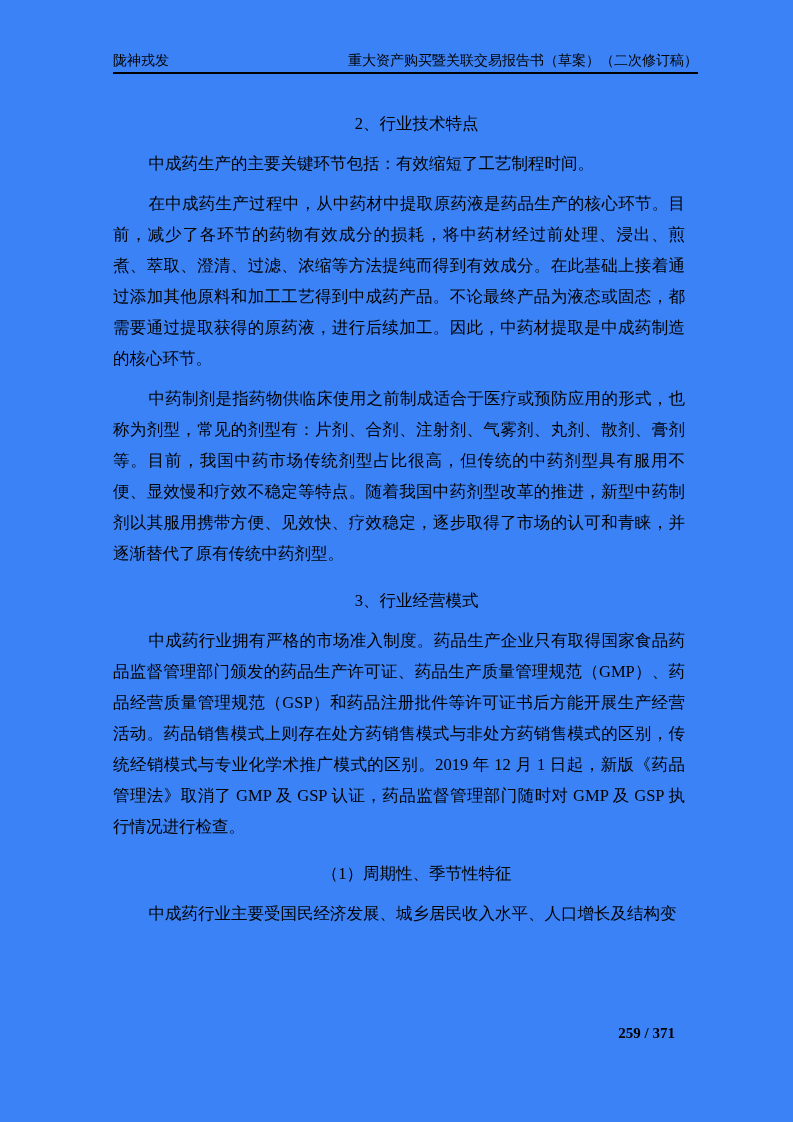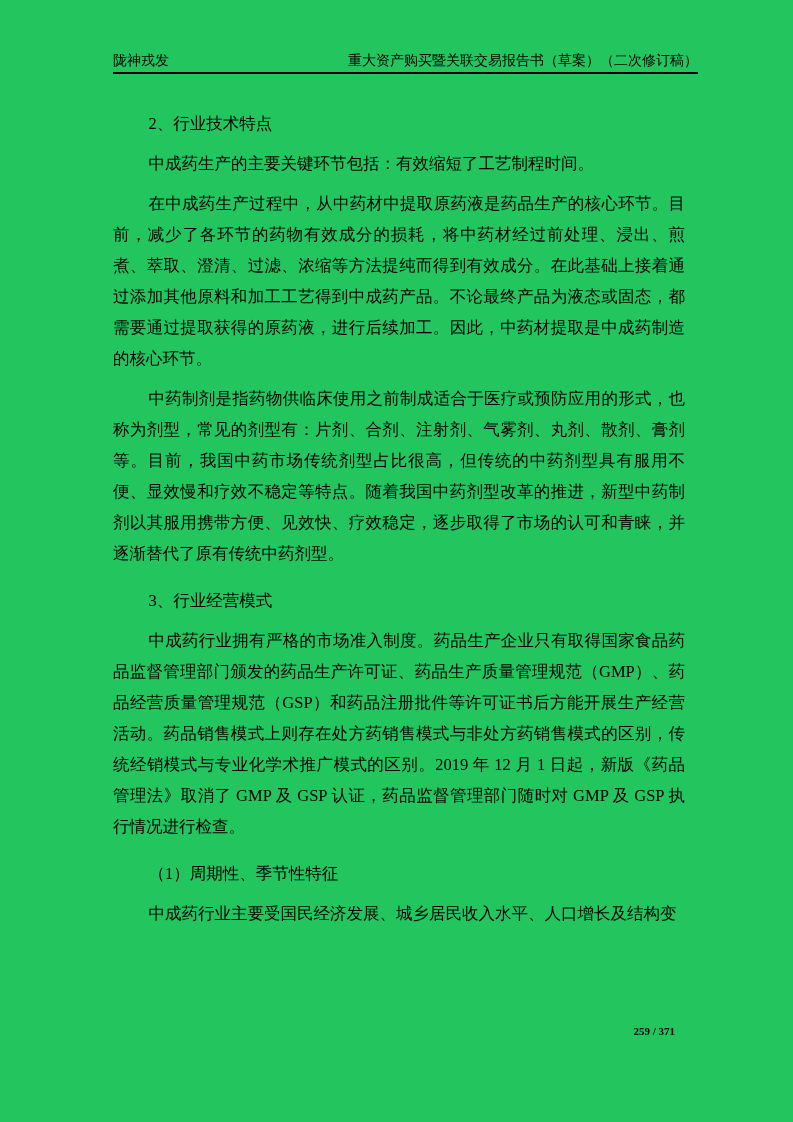--- a/index.html
+++ b/index.html
@@ -4,21 +4,21 @@
 <style>
   html, body {
     margin: 0;
     padding: 0;
     background: #ffffff;
   }
   .page {
     position: relative;
     width: 793px;
     height: 1122px;
-    background: #22c55e;
+    background: #3b82f6;
     color: #000000;
     font-family: "Liberation Serif", "DejaVu Serif", serif;
     overflow: hidden;
   }
   
   .page-header {
     position: absolute;
     top: 52px;
     left: 113px;
     width: 585px;
@@ -44,31 +44,31 @@
   }
   .page-body p {
     margin: 9px 0 0 0;
     text-indent: 2.15em;
   }
   .page-body p.continuation {
     text-indent: 0;
   }
   .page-body p.heading {
     margin-top: 16px;
-    text-align: left;
+    text-align: center;
   }
   .page-body > :first-child {
     margin-top: 0;
   }
   
   .page-footer {
     position: absolute;
     top: 1025px;
     right: 118px;
-    font-size: 11px;
+    font-size: 15px;
     font-weight: bold;
     font-family: "Liberation Serif", "DejaVu Serif", serif;
   }
 </style>
 </head>
 <body>
 
 <div class="page">
 
   <div class="page-header">

